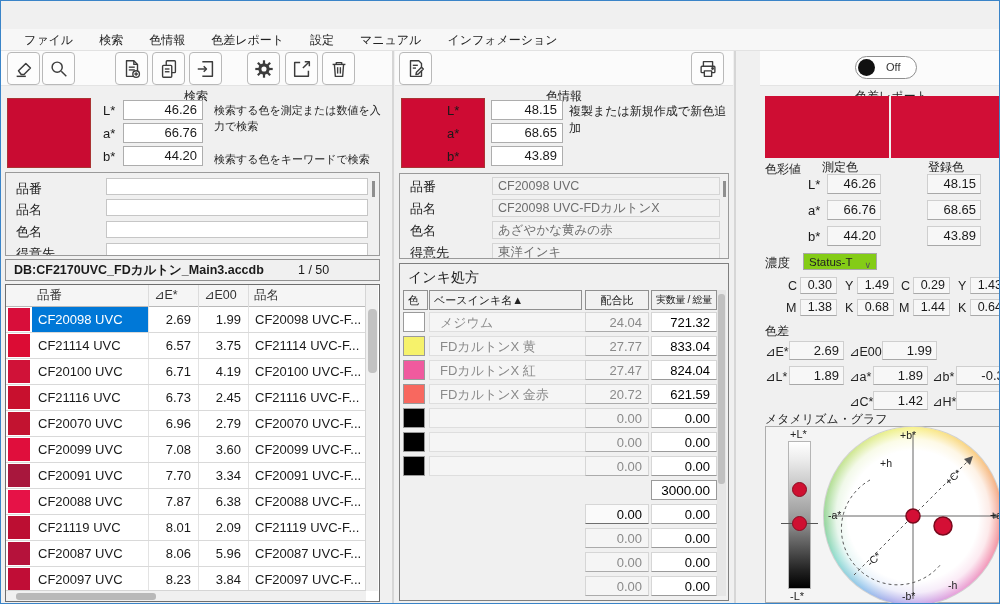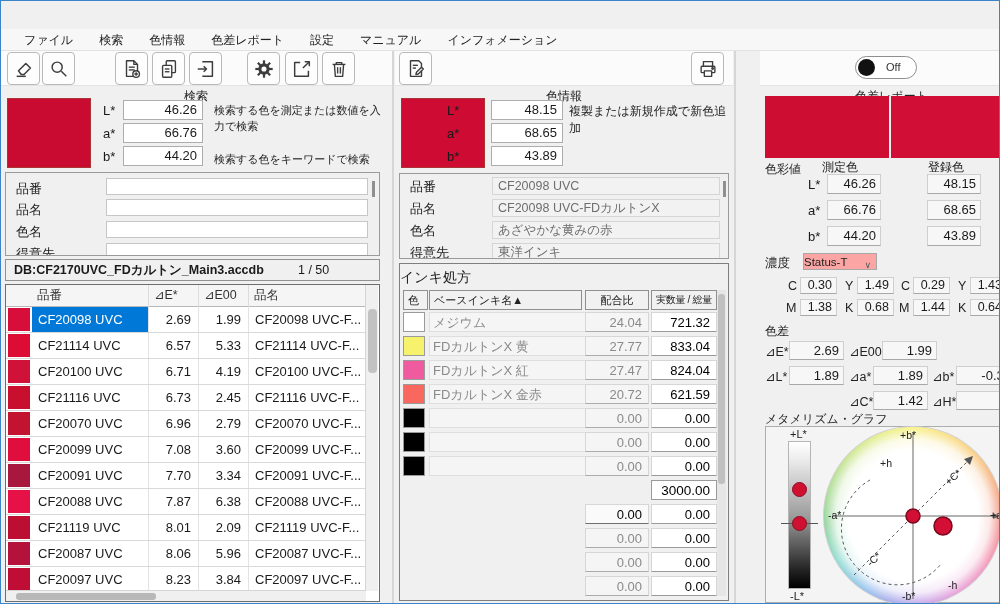--- a/index.html
+++ b/index.html
@@ -67,48 +67,48 @@
   .h-de00 { left:192px; width:50px; }
   .h-hinmei { left:242px; width:118px; }
   .vscroll { position:absolute; right:1px; top:0; width:13px; height:306px; background:#f0f0f0; border-left:1px solid #d5d5d5; }
   .vscroll .thumb { position:absolute; left:2px; top:24px; width:9px; height:64px; background:#c2c2c2; border-radius:4px; }
   .hscroll { position:absolute; left:0; bottom:0; width:360px; height:11px; background:#f0f0f0; border-top:1px solid #d5d5d5; }
   .hscroll .thumb { position:absolute; left:10px; top:2px; width:140px; height:7px; background:#b8b8b8; border-radius:3px; }
 
   
   .mid-vbox { background:#f2f2f2; border:1px solid #d5d5d5; color:#6e6e6e; }
   .ink-box { position:absolute; left:4px; top:212px; width:330px; height:338px; border:1px solid #7f7f7f; background:#f0f0f0; overflow:hidden; }
-  .ink-title { position:absolute; left:0; top:5px; font-size:14px; color:#222; }
+  .ink-title { position:absolute; left:8px; top:5px; font-size:14px; color:#222; }
   .ink-head { position:absolute; left:0; top:26px; width:100%; height:20px; }
   .ink-hcell { position:absolute; top:0; height:20px; background:#f1f1f1; border:1px solid #8f8f8f; font-size:11px; line-height:18px; padding-left:4px; color:#222; overflow:hidden; white-space:nowrap; }
   .ih-color { left:3px; width:25px; }
   .ih-name { left:29px; width:153px; }
   .ih-ratio { left:185px; width:64px; text-align:center; padding-left:0; }
   .ih-amount { left:251px; width:66px; font-size:10px; letter-spacing:-0.3px; text-align:center; padding-left:0; }
   .ink-rows { position:absolute; left:0; top:48px; width:100%; height:290px; overflow:hidden; display:flex; flex-direction:column; gap:4px; }
   .ink-row { position:relative; width:100%; height:20px; flex:0 0 20px; }
   .ic { position:absolute; top:0; height:20px; font-size:13px; line-height:19px; }
   .ic-sw { left:3px; width:22px; height:20px; border:1px solid #9a9a9a; }
-  .ic-name { left:29px; width:185px; background:#f5f5f5; border:1px solid #dedede; color:#8a8a8a; padding-left:3px; overflow:hidden; white-space:nowrap; }
+  .ic-name { left:29px; width:185px; background:#f5f5f5; border:1px solid #dedede; color:#8a8a8a; padding-left:10px; overflow:hidden; white-space:nowrap; }
   .ic-ratio { left:185px; width:64px; background:#f5f5f5; border:1px solid #d6d6d6; border-bottom-color:#ababab; color:#8a8a8a; text-align:right; padding-right:6px; }
   .ic-amt { left:251px; width:66px; background:#fff; border:1px solid #d6d6d6; border-bottom-color:#9a9a9a; color:#000; text-align:right; padding-right:6px; }
   .ink-row.total .ic-amt { border:1px solid #9a9a9a; font-size:13.5px; }
   .ink-row.bold .ic-ratio { color:#000; background:#fafafa; border-bottom-color:#6e6e6e; }
   .ink-scroll { position:absolute; right:2px; top:26px; width:9px; height:306px; background:#e6e6e6; }
   .ink-scroll .thumb { position:absolute; left:1px; top:4px; width:7px; height:190px; background:#c0c0c0; border-radius:3px; }
 
   
   .toggle { position:absolute; left:95px; top:5px; width:62px; height:23px; border:1px solid #8f8f8f; border-radius:12px; background:#fff; }
   .toggle .knob { position:absolute; left:2px; top:2px; width:17px; height:17px; border-radius:50%; background:#111; }
   .toggle .tlabel { position:absolute; left:30px; top:4px; font-size:11px; color:#333; }
   .rswatch { position:absolute; top:45px; height:62px; }
   .rlabel { position:absolute; font-size:12px; color:#222; }
   .small-box { position:absolute; height:17px; background:#f7f7f7; border:1px solid #cfcfcf; border-bottom-color:#a8a8a8; font-size:12.5px; text-align:right; padding:0 4px; line-height:15px; }
   .dens-key { position:absolute; font-size:12.5px; color:#222; }
-  .dropdown { position:absolute; left:38px; top:0px; width:74px; height:17px; border:1px solid #a8a8a8; background:#fca5a5; font-size:11.5px; line-height:17px; color:#222; }
+  .dropdown { position:absolute; left:38px; top:0px; width:74px; height:17px; border:1px solid #a8a8a8; background:#84cc16; font-size:11.5px; line-height:17px; padding-left:5px; color:#222; }
   .dropdown .chev { position:absolute; right:5px; top:3px; color:#555; font-size:9px; }
   .diff-label { position:absolute; font-size:12.5px; color:#222; }
   .graph-box { position:absolute; left:5px; top:375px; width:253px; height:177px; border:1px solid #adadad; background:#f4f4f4; }
   .lgrad { position:absolute; left:22px; top:14px; width:23px; height:148px; border:1px solid #b5b5b5; background:linear-gradient(to bottom,#ffffff 0%,#ececec 12%,#9a9a9a 52%,#222 88%,#000 100%); }
   .glabel { position:absolute; font-size:11px; color:#222; }
   .gdot { position:absolute; width:15px; height:15px; border-radius:50%; background:#cf1031; border:1.5px solid #8c0c22; }
   .gline { position:absolute; left:15px; top:96px; width:37px; height:1px; background:#555; }
   .wheel-wrap { position:absolute; left:58px; top:0px; width:178px; height:178px; }
   .wheel { position:absolute; inset:0; border-radius:50%;
     background:conic-gradient(from 0deg,#f4ea3d,#f5b32f 40deg,#ef7a35 70deg,#ea4f46 95deg,#ec5285 120deg,#d85fc0 150deg,#9f6ad8 175deg,#6f74dc 195deg,#4b9be0 215deg,#46c4b3 240deg,#4cb85c 265deg,#7cc84e 290deg,#b4d844 320deg,#e0e63f 345deg,#f4ea3d 360deg);
@@ -265,21 +265,21 @@
               <div class="tcell c-de">2.69</div>
               <div class="tcell c-de00">1.99</div>
               <div class="tcell c-hinmei">CF20098 UVC-F...</div>
             </div>
             <div class="trow">
               <div class="tcell c-sw">
                 <div style="background: rgb(220, 12, 52);"></div>
               </div>
               <div class="tcell c-hinban">CF21114 UVC</div>
               <div class="tcell c-de">6.57</div>
-              <div class="tcell c-de00">5.33</div>
+              <div class="tcell c-de00">3.75</div>
               <div class="tcell c-hinmei">CF21114 UVC-F...</div>
             </div>
             <div class="trow">
               <div class="tcell c-sw">
                 <div style="background: rgb(208, 18, 56);"></div>
               </div>
               <div class="tcell c-hinban">CF20100 UVC</div>
               <div class="tcell c-de">6.71</div>
               <div class="tcell c-de00">4.19</div>
               <div class="tcell c-hinmei">CF20100 UVC-F...</div>

